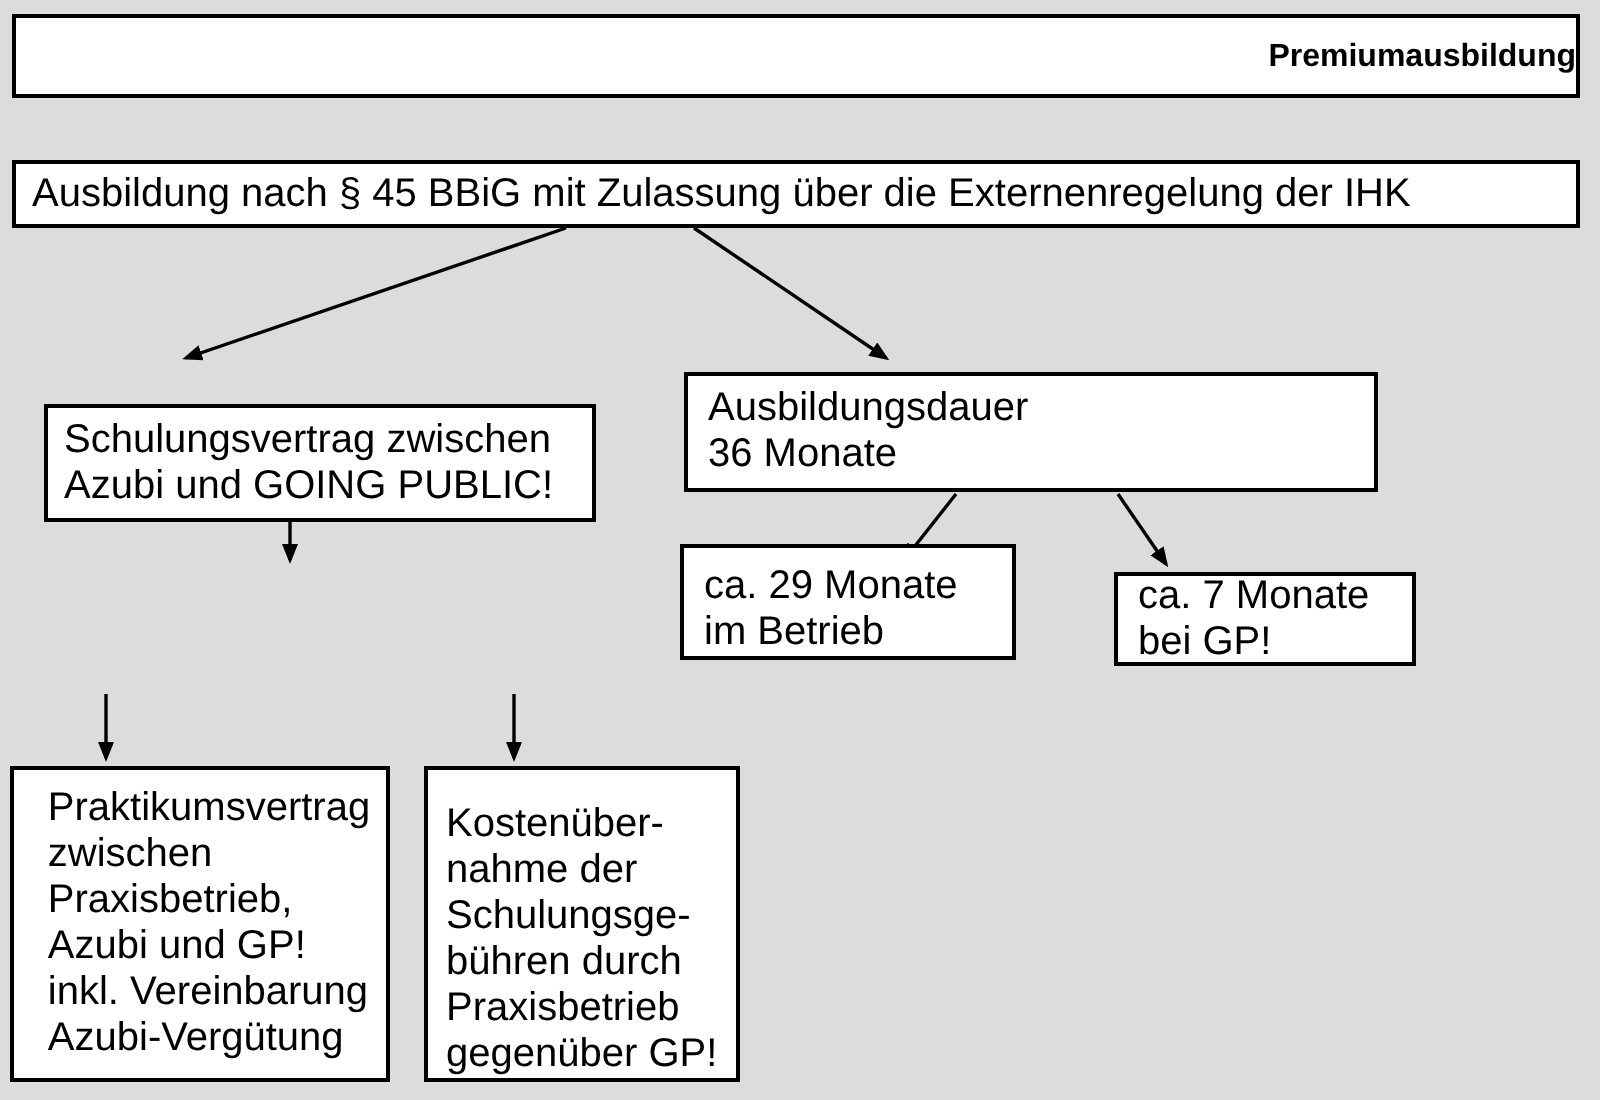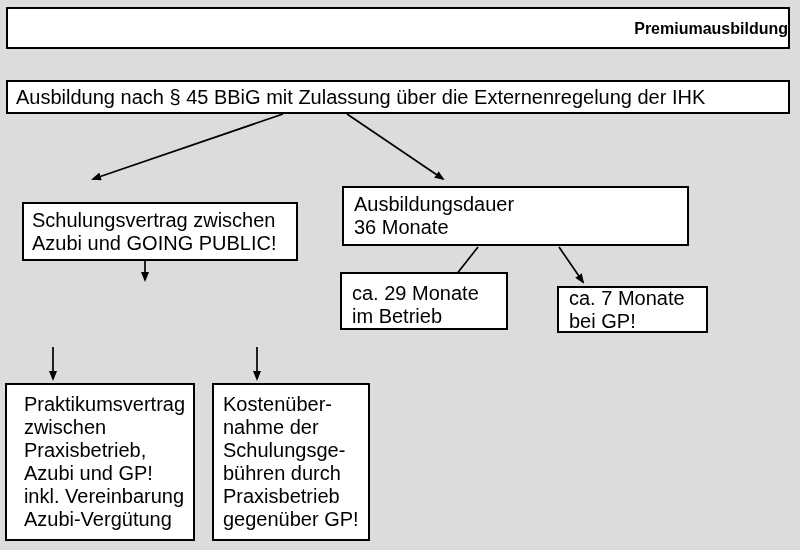--- a/index.html
+++ b/index.html
@@ -45,21 +45,21 @@
   .subtitle-box {
     left: 6px;  top: 80px; width: 784px; height: 34px;
     padding-left: 8px;
   }
   .node-schulungsvertrag { left: 7px;   top: 202px; width: 276px; height: 59px;  padding-left: 8px; margin-left: 15px; }
   .node-ausbildungsdauer { left: 342px; top: 186px; width: 347px; height: 60px;  padding-left: 10px; }
   .node-maklerbetriebe   { left: 8px;   top: 283px; width: 277px; height: 63px;  padding-left: 8px; }
   .node-monate-betrieb   { left: 340px; top: 272px; width: 168px; height: 58px;  padding-left: 10px; align-items: flex-end; }
   .node-monate-gp        { left: 557px; top: 286px; width: 151px; height: 47px;  padding-left: 10px; }
   .node-praktikumsvertrag{ left: 5px;   top: 383px; width: 190px; height: 158px; padding-left: 9px; justify-content: center; }
-  .node-kostenuebernahme { left: 212px; top: 383px; width: 158px; height: 158px; padding-left: 9px; }
+  .node-kostenuebernahme { left: 212px; top: 383px; width: 158px; height: 158px; padding-left: 9px; align-items: flex-end; }
 </style>
 </head>
 <body>
 
 <div class="canvas">
 
   <svg class="arrows" width="800" height="550" viewBox="0 0 800 550">
     <defs>
       <marker id="ah" viewBox="0 0 10 8" markerWidth="10" markerHeight="8" refX="8" refY="4" orient="auto" markerUnits="userSpaceOnUse">
         <path d="M0,0 L10,4 L0,8 z" fill="#000000"></path>

